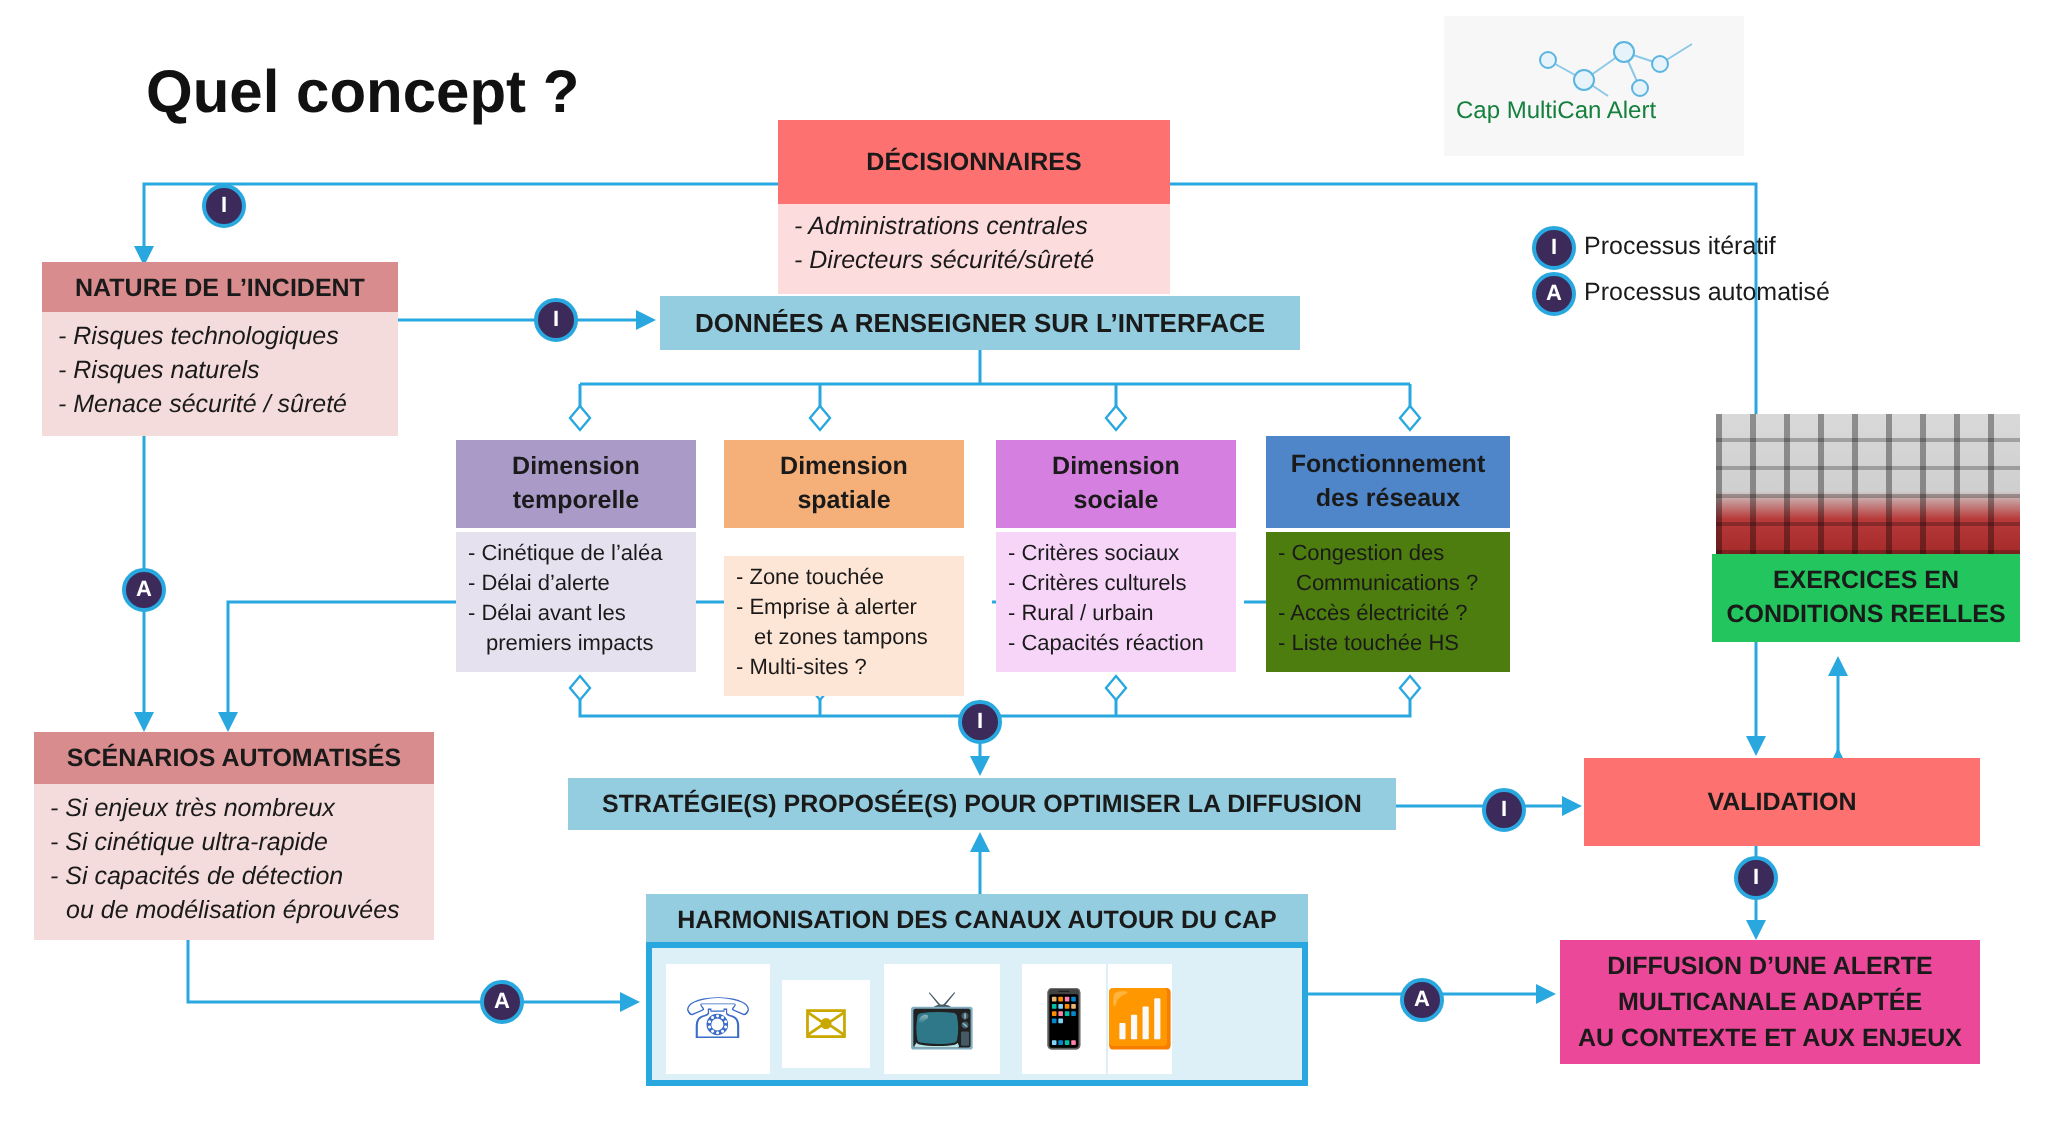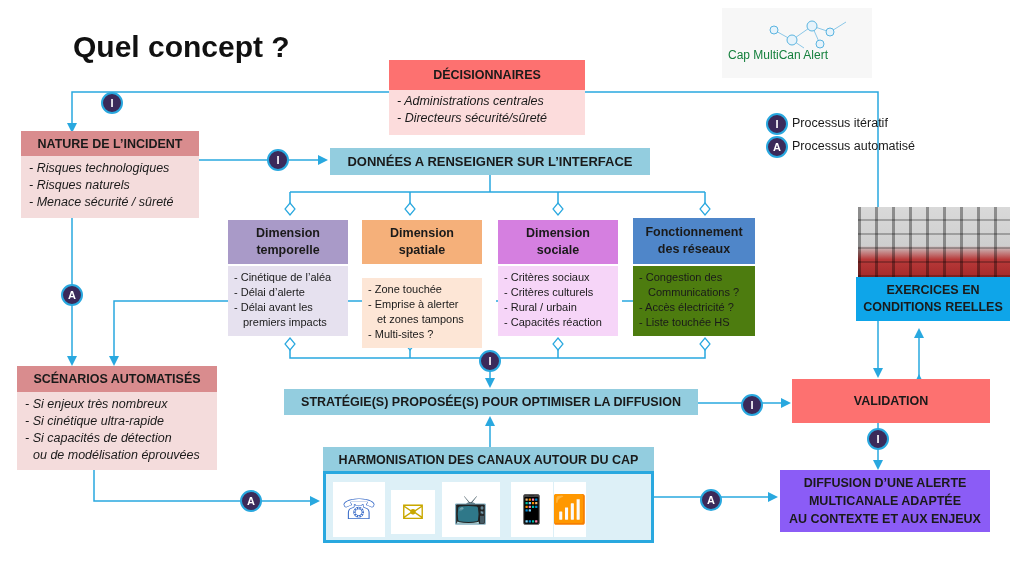--- a/index.html
+++ b/index.html
@@ -99,21 +99,21 @@
   </svg>
   <div class="logo-text">Cap MultiCan Alert</div>
 </div>
 
 <div class="badge" style="left:766px;top:113px">I</div>
 <div class="abs legend-text" style="left:792px;top:116px">Processus itératif</div>
 <div class="badge" style="left:766px;top:136px">A</div>
 <div class="abs legend-text" style="left:792px;top:139px">Processus automatisé</div>
 
 <div class="abs" style="left:389px;top:60px;width:196px">
-  <div class="hdr" style="height:30px;background:#fd7170;font-size:12.5px">DÉCISIONNAIRES</div>
+  <div class="hdr" style="height:42px;background:#fd7170;font-size:12.5px">DÉCISIONNAIRES</div>
   <div class="body-list" style="background:#fcdcdc;height:45px;padding:3px 8px">
     <div>- Administrations centrales</div>
     <div>- Directeurs sécurité/sûreté</div>
   </div>
 </div>
 
 <div class="abs" style="left:21px;top:131px;width:178px">
   <div class="hdr" style="height:25px;background:#d98c8e;font-size:12.5px">NATURE DE L’INCIDENT</div>
   <div class="body-list" style="background:#f4dcdc;height:62px">
     <div>- Risques technologiques</div>
@@ -191,30 +191,30 @@
 <div class="abs hdr" style="left:323px;top:447px;width:331px;height:26px;background:#93cddf;font-size:12.5px">HARMONISATION DES CANAUX AUTOUR DU CAP</div>
 <div class="abs channels">
   <div class="ch" style="left:7px;width:52px;color:#3a6cc8">☏</div>
   <div class="ch" style="left:65px;width:44px;top:16px;height:44px;color:#c9a800">✉</div>
   <div class="ch" style="left:116px;width:58px;color:#333">📺</div>
   <div class="ch" style="left:185px;width:42px;color:#222">📱</div>
   <div class="ch" style="left:228px;width:32px;color:#6b8ca8">📶</div>
 </div>
 
 <div class="abs photo"></div>
-<div class="abs hdr" style="left:856px;top:277px;width:154px;height:44px;background:#0ea5e9;font-size:12.5px;flex-direction:column;line-height:17px">
+<div class="abs hdr" style="left:856px;top:277px;width:154px;height:44px;background:#22c55e;font-size:12.5px;flex-direction:column;line-height:17px">
   <div>EXERCICES EN</div>
   <div>CONDITIONS REELLES</div>
 </div>
 
 <div class="abs hdr" style="left:792px;top:379px;width:198px;height:44px;background:#fd7170;font-size:12.5px;flex-direction:column;line-height:17px">
   <div>VALIDATION</div>
 </div>
 
-<div class="abs hdr" style="left:780px;top:470px;width:210px;height:62px;background:#8b5cf6;font-size:12.5px;flex-direction:column;line-height:18px">
+<div class="abs hdr" style="left:780px;top:470px;width:210px;height:62px;background:#ec4899;font-size:12.5px;flex-direction:column;line-height:18px">
   <div>DIFFUSION D’UNE ALERTE</div>
   <div>MULTICANALE ADAPTÉE</div>
   <div>AU CONTEXTE ET AUX ENJEUX</div>
 </div>
 
 <div class="badge" style="left:101px;top:92px">I</div>
 <div class="badge" style="left:267px;top:149px">I</div>
 <div class="badge" style="left:61px;top:284px">A</div>
 <div class="badge" style="left:479px;top:350px">I</div>
 <div class="badge" style="left:741px;top:394px">I</div>

